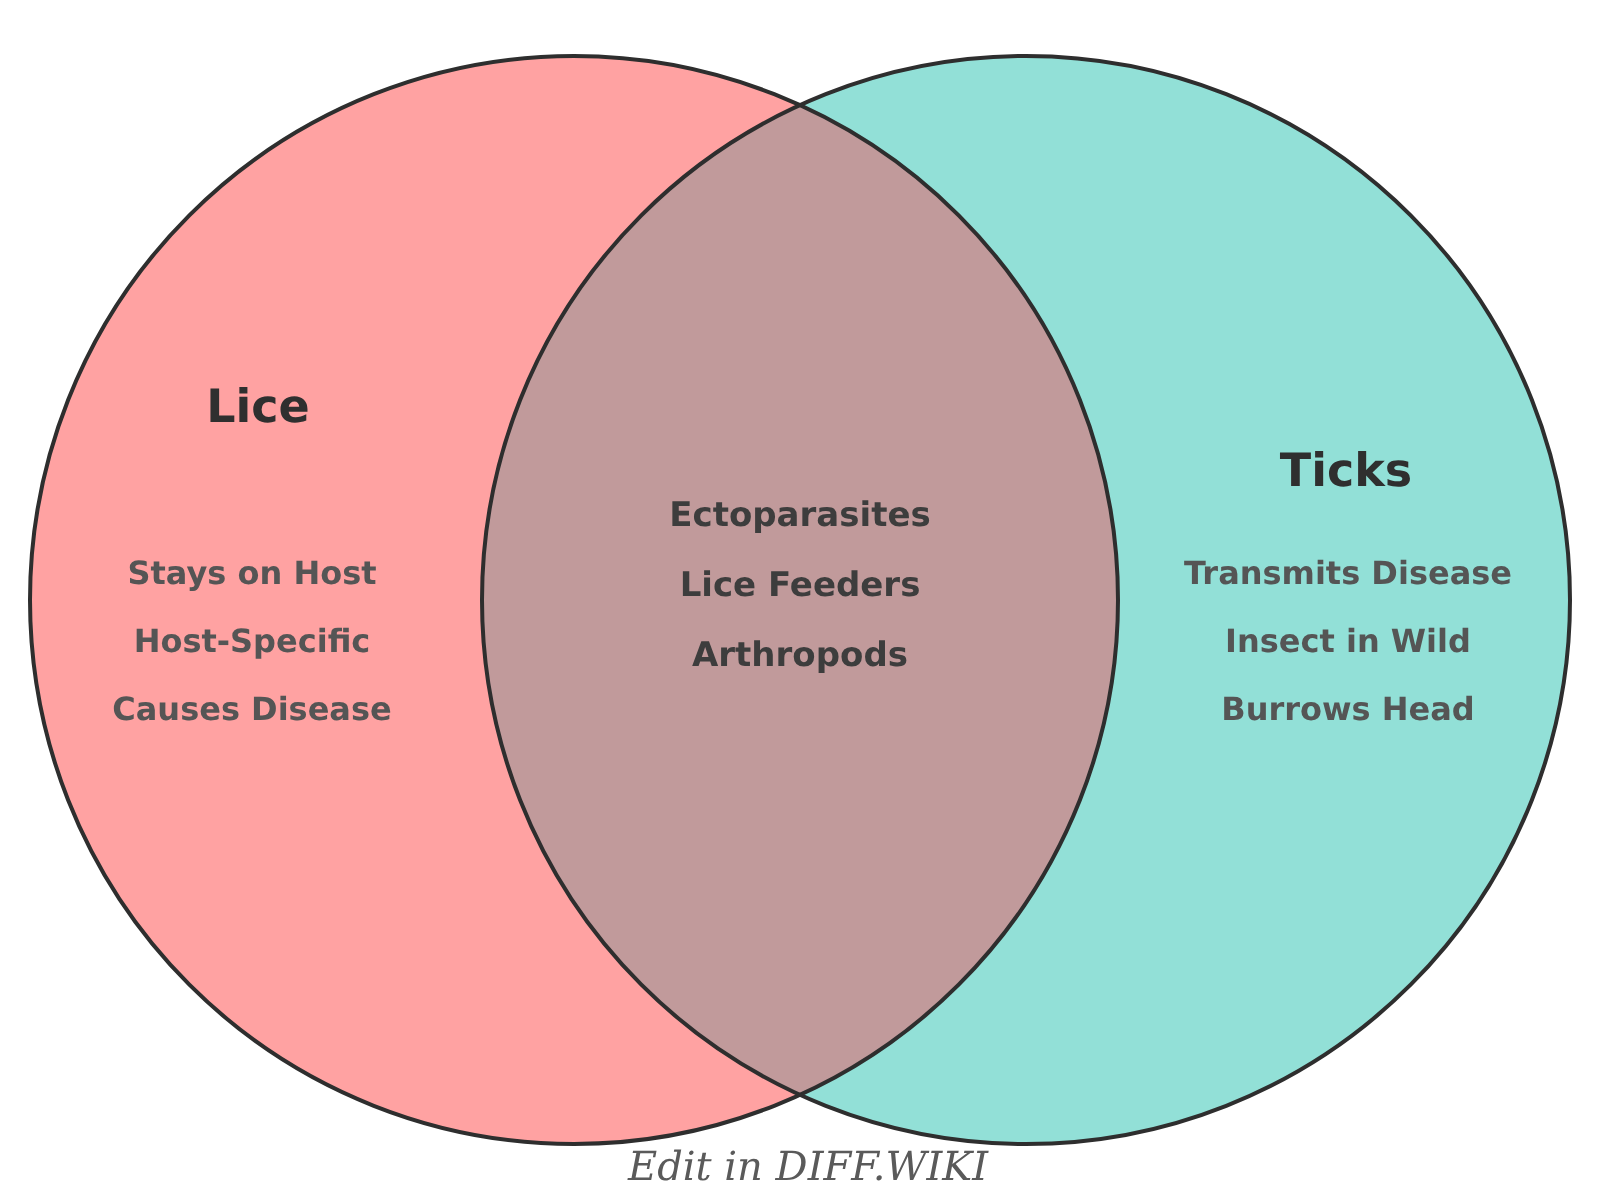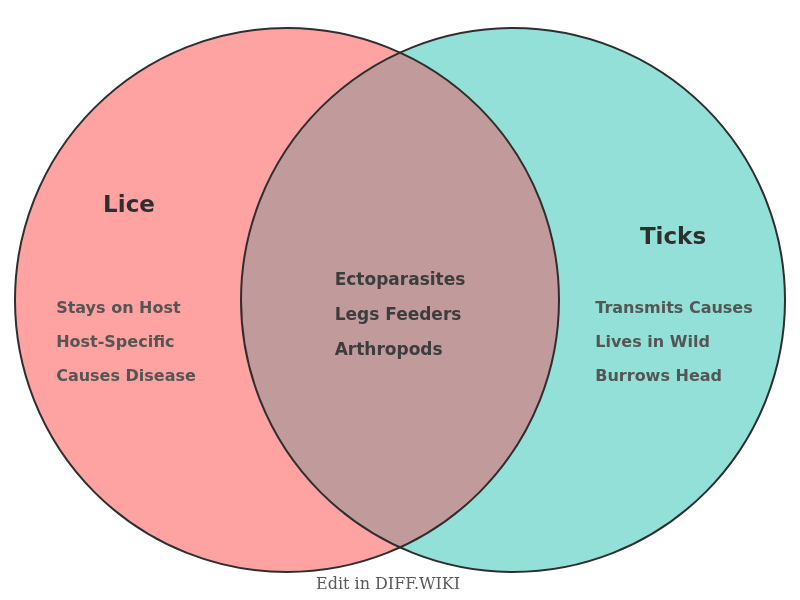--- a/index.html
+++ b/index.html
@@ -27,47 +27,48 @@
     text-align: center;
     font-weight: bold;
   }
   .set-title {
     font-size: 23px;
     color: var(--title-text, #2f2f2f);
   }
   .col {
     position: absolute;
     transform: translateX(-50%);
+    text-align: center;
     white-space: nowrap;
     font-weight: bold;
-    margin-top: 21px;
   }
   .side-col {
     top: 270px;
     font-size: 16px;
     line-height: 34px;
     color: var(--side-item-text, #555555);
   }
   .center-col {
     top: 241px;
     font-size: 17px;
     line-height: 35px;
     color: var(--center-item-text, #3d3d3d);
   }
   .footer {
     position: absolute;
-    left: 388px;
+    left: 404px;
     top: 583px;
     transform: translate(-50%, -50%);
     font-family: "DejaVu Serif", serif;
     font-weight: normal;
-    font-size: 16px;
+    font-size: 20px;
     color: var(--footer-text, #5a5a5a);
     white-space: nowrap;
     cursor: pointer;
+    font-style: italic;
   }
 </style>
 </head>
 <body>
 
 <div class="stage">
 
   <svg width="800" height="600" viewBox="0 0 800 600">
     <circle cx="287" cy="300" r="272" stroke="none" fill="#ffa2a2"></circle>
     <circle cx="513" cy="300" r="272" stroke="none" fill="#92e0d7"></circle>
@@ -81,25 +82,25 @@
   <div class="label set-title" style="left:673px; top:203px;margin-top:33px;">Ticks</div>
 
   <div class="col side-col" style="left:126px;">
     <div>Stays on Host</div>
     <div>Host-Specific</div>
     <div>Causes Disease</div>
   </div>
 
   <div class="col center-col" style="left:400px;">
     <div>Ectoparasites</div>
-    <div>Legs Feeders</div>
+    <div>Lice Feeders</div>
     <div>Arthropods</div>
   </div>
 
   <div class="col side-col" style="left:674px;">
-    <div>Transmits Causes</div>
-    <div>Lives in Wild</div>
+    <div>Transmits Disease</div>
+    <div>Insect in Wild</div>
     <div>Burrows Head</div>
   </div>
 
   <div class="footer">Edit in DIFF.WIKI</div>
 
 </div>
 
 </body></html>

